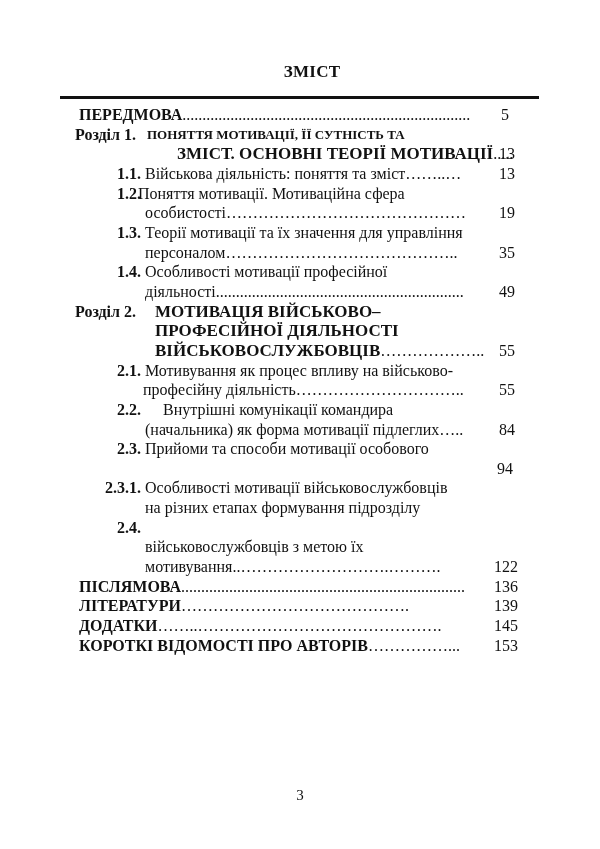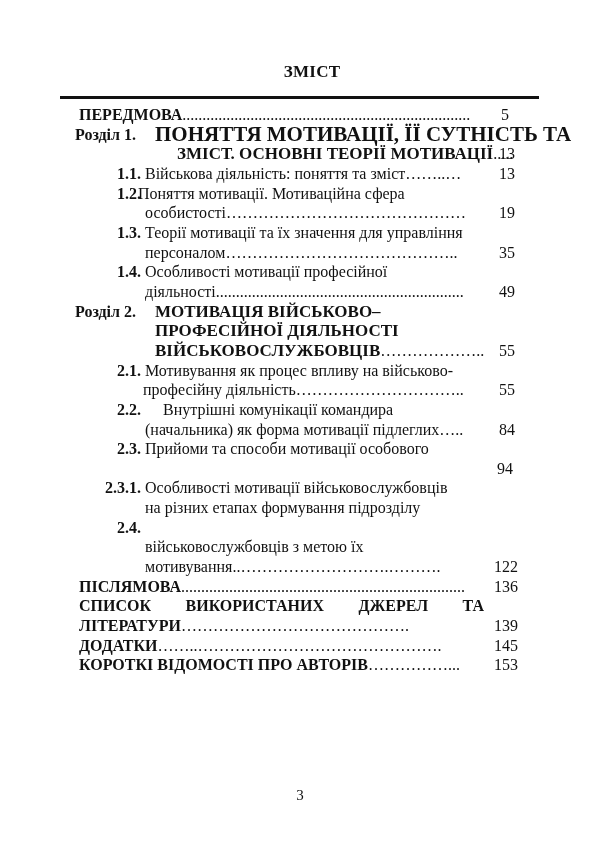--- a/index.html
+++ b/index.html
@@ -41,21 +41,21 @@
 
 <div class="toc">
 
   <div class="line">
     <span class="txt bold" style="left:0"><span>ПЕРЕДМОВА</span><span style="font-weight:normal">........................................................................</span></span>
     <span class="pg" style="right:6px">5</span>
   </div>
 
   <div class="line">
     <span class="txt bold" style="left:-4px">Розділ 1.</span>
-    <span class="txt bold" style="left:76px; font-size:21px">ПОНЯТТЯ МОТИВАЦІЇ, ЇЇ СУТНІСТЬ ТА</span>
+    <span class="txt bold" style="left:68px; font-size:13px">ПОНЯТТЯ МОТИВАЦІЇ, ЇЇ СУТНІСТЬ ТА</span>
   </div>
   <div class="line">
     <span class="txt bold" style="left:98px; font-size:17px"><span>ЗМІСТ. ОСНОВНІ ТЕОРІЇ МОТИВАЦІЇ</span><span style="font-weight:normal;font-size:16px">.....</span></span>
     <span class="pg">13</span>
   </div>
 
   <div class="line">
     <span class="num" style="left:0; width:62px">1.1.</span>
     <span class="txt" style="left:66px">Військова діяльність: поняття та зміст……..…</span>
     <span class="pg">13</span>
@@ -144,28 +144,20 @@
     <span class="txt" style="left:66px">мотивування..……………………….……….</span>
     <span class="pg" style="right:-3px">122</span>
   </div>
 
   <div class="line">
     <span class="txt bold" style="left:0"><span>ПІСЛЯМОВА</span><span style="font-weight:normal">.......................................................................</span></span>
     <span class="pg" style="right:-3px">136</span>
   </div>
 
   <div class="line">
-    <div class="justify-line">
-      <span>СПИСОК</span>
-      <span>ВИКОРИСТАНИХ</span>
-      <span>ДЖЕРЕЛ</span>
-      <span>ТА</span>
-    </div>
-  </div>
-  <div class="line">
     <span class="txt bold" style="left:0"><span>ЛІТЕРАТУРИ</span><span style="font-weight:normal">…………………………………….</span></span>
     <span class="pg" style="right:-3px">139</span>
   </div>
 
   <div class="line">
     <span class="txt bold" style="left:0"><span>ДОДАТКИ</span><span style="font-weight:normal">……..……………………………………….</span></span>
     <span class="pg" style="right:-3px">145</span>
   </div>
 
   <div class="line">

